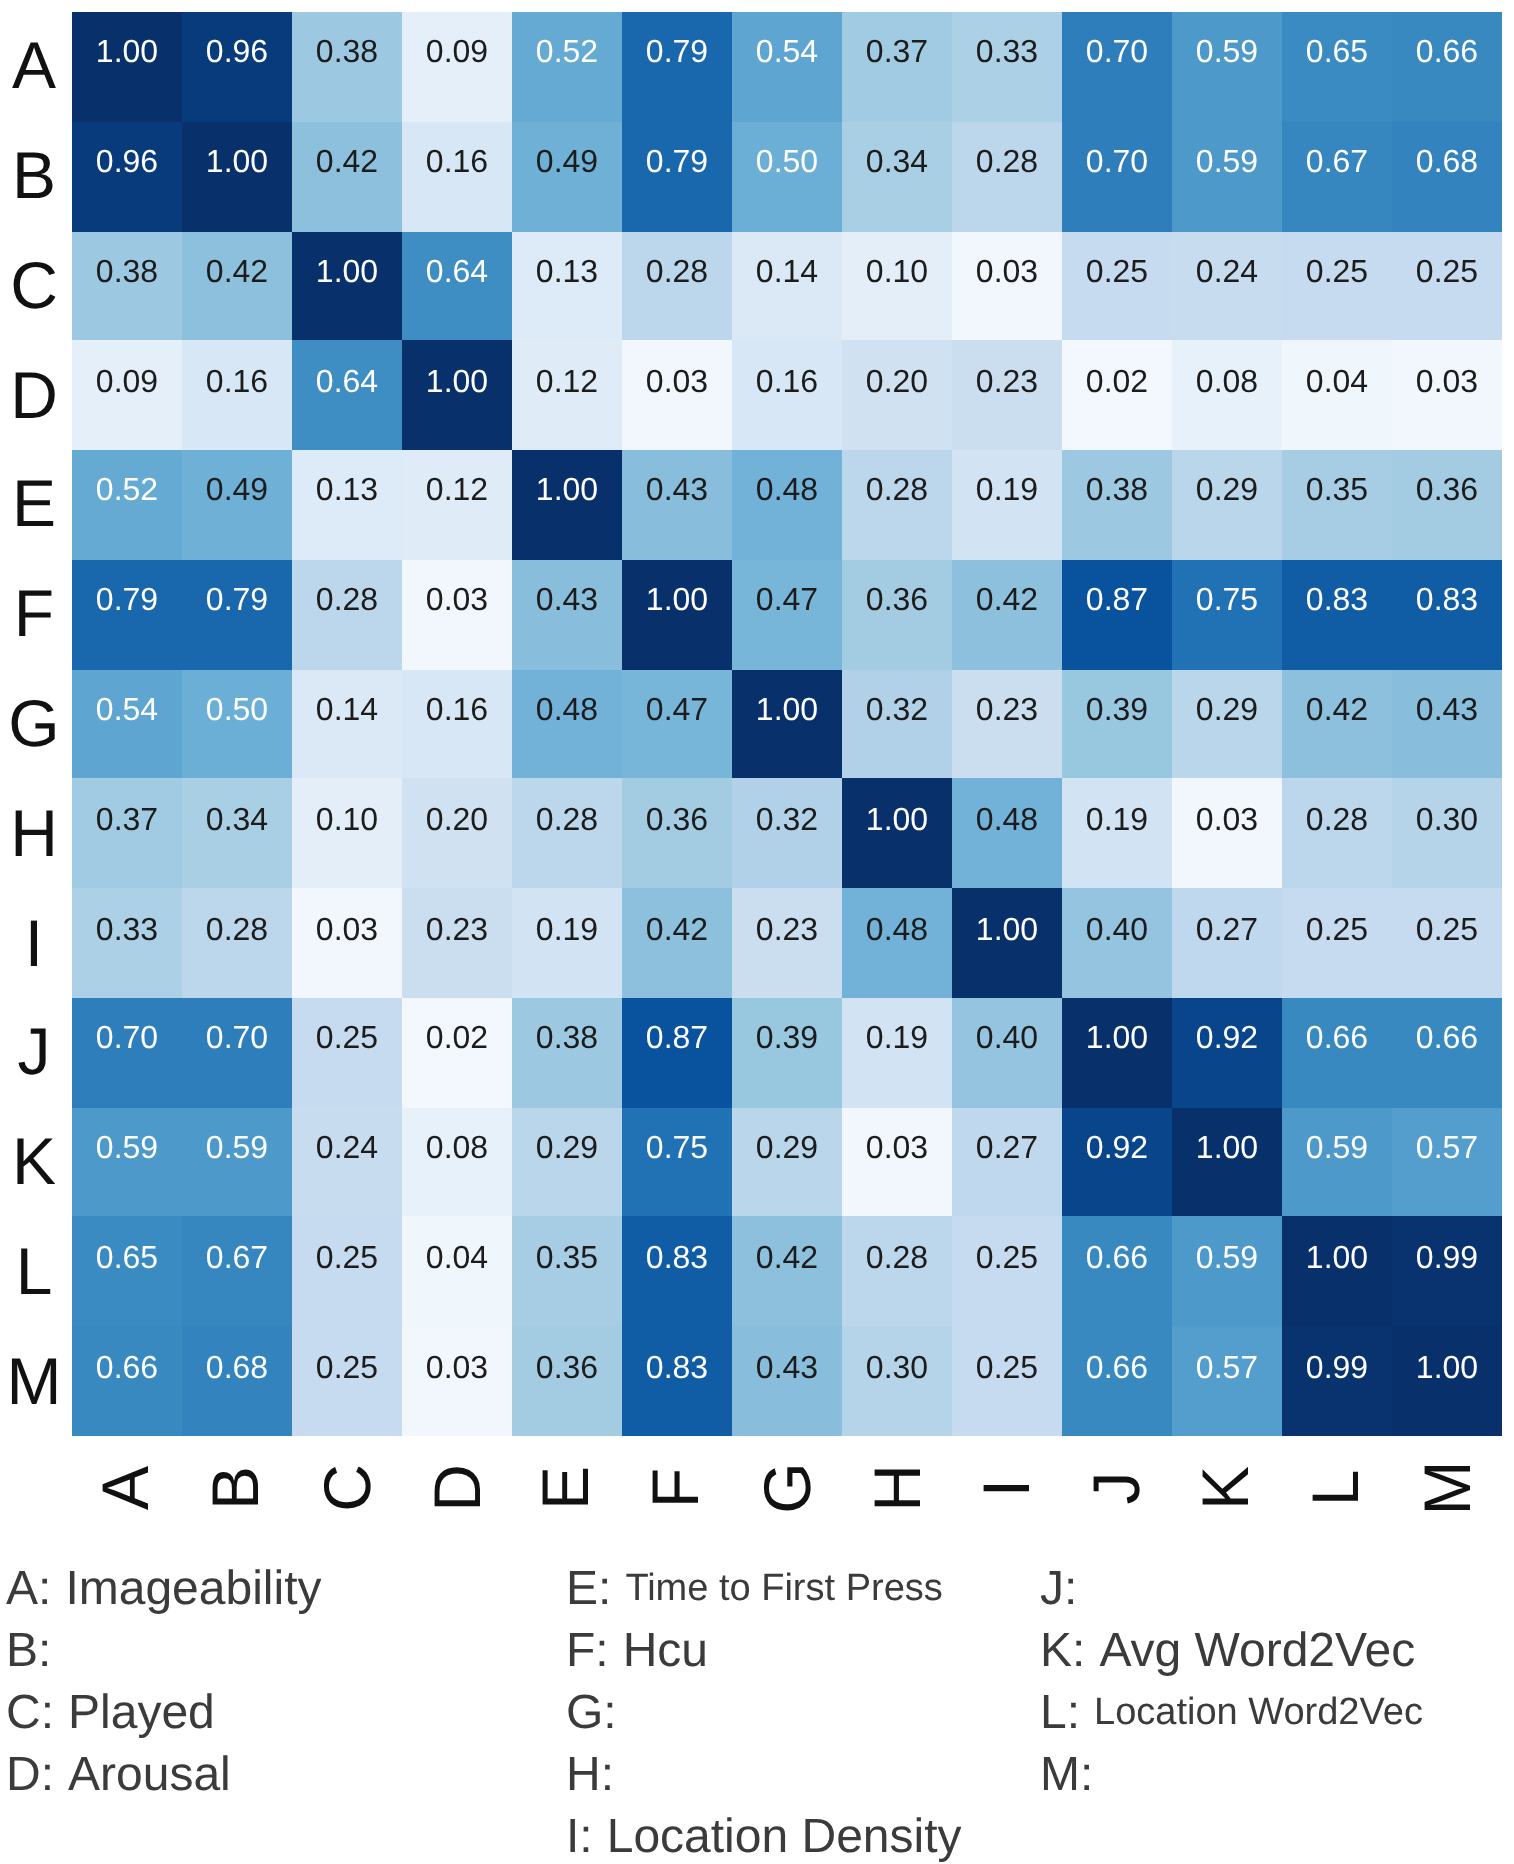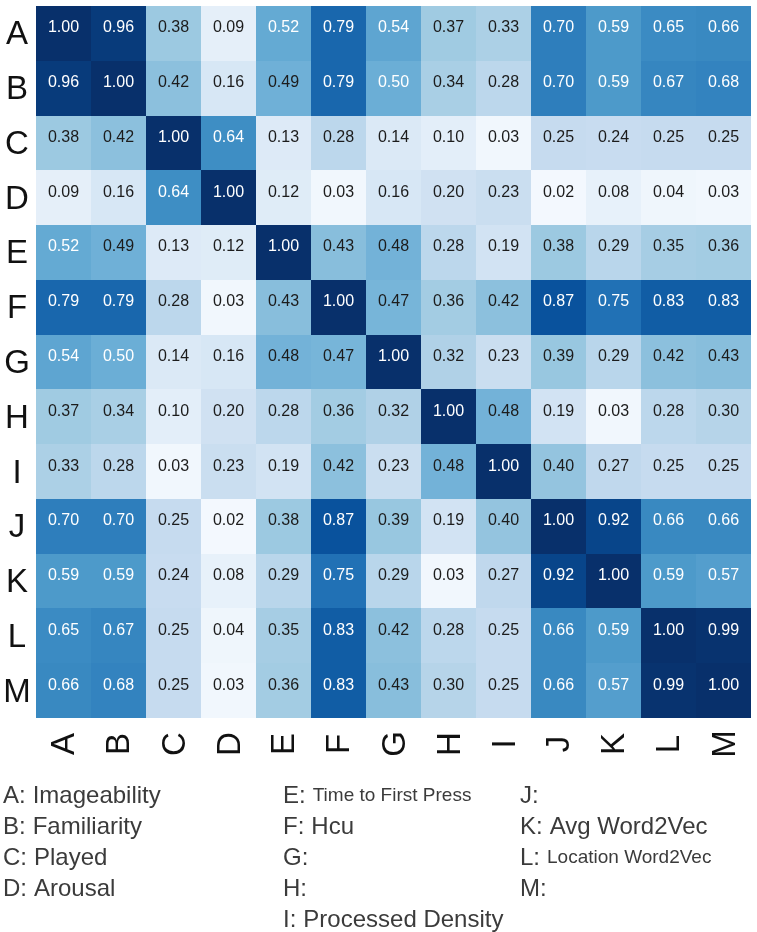--- a/index.html
+++ b/index.html
@@ -626,21 +626,20 @@
       </div>
     </div>
   <div id="legend">
       <div class="lg-col lg-col-1">
         <div class="lg-line" style="color: rgb(59, 59, 59);">
           <span class="lg-key">A:</span>
           <span class="lg-name">Imageability</span>
         </div>
         <div class="lg-line" style="color: rgb(59, 59, 59);">
           <span class="lg-key">B:</span>
-          <span class="lg-name">Familiarity</span>
         </div>
         <div class="lg-line" style="color: rgb(59, 59, 59);">
           <span class="lg-key">C:</span>
           <span class="lg-name">Played</span>
         </div>
         <div class="lg-line" style="color: rgb(59, 59, 59);">
           <span class="lg-key">D:</span>
           <span class="lg-name">Arousal</span>
         </div>
       </div>
@@ -654,21 +653,21 @@
           <span class="lg-name">Hcu</span>
         </div>
         <div class="lg-line" style="color: rgb(59, 59, 59);">
           <span class="lg-key">G:</span>
         </div>
         <div class="lg-line" style="color: rgb(59, 59, 59);">
           <span class="lg-key">H:</span>
         </div>
         <div class="lg-line" style="color: rgb(59, 59, 59);">
           <span class="lg-key">I:</span>
-          <span class="lg-name">Processed Density</span>
+          <span class="lg-name">Location Density</span>
         </div>
       </div>
       <div class="lg-col lg-col-3">
         <div class="lg-line" style="color: rgb(59, 59, 59);">
           <span class="lg-key">J:</span>
         </div>
         <div class="lg-line" style="color: rgb(59, 59, 59);">
           <span class="lg-key">K:</span>
           <span class="lg-name">Avg Word2Vec</span>
         </div>

